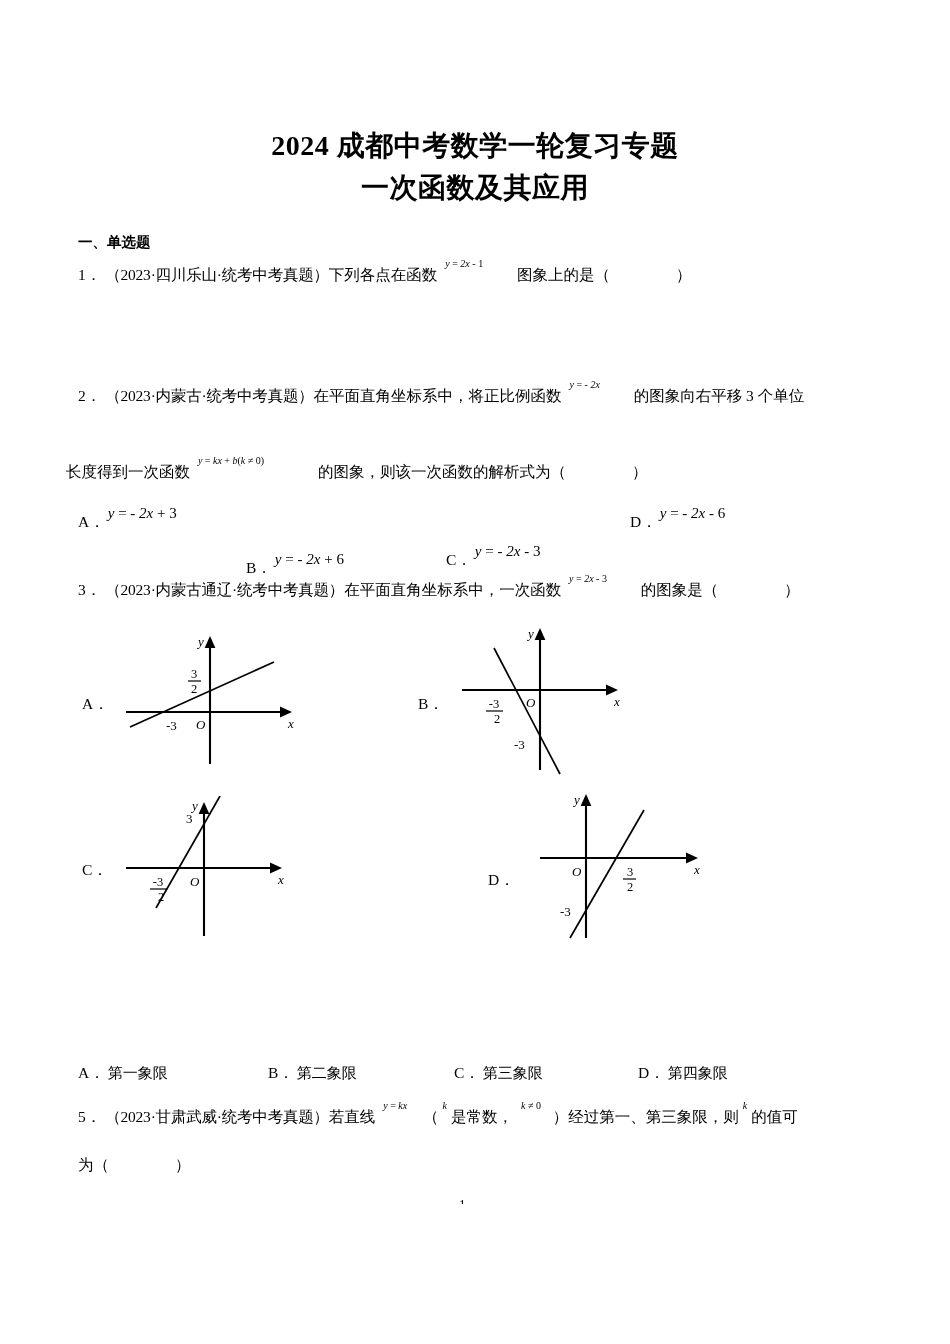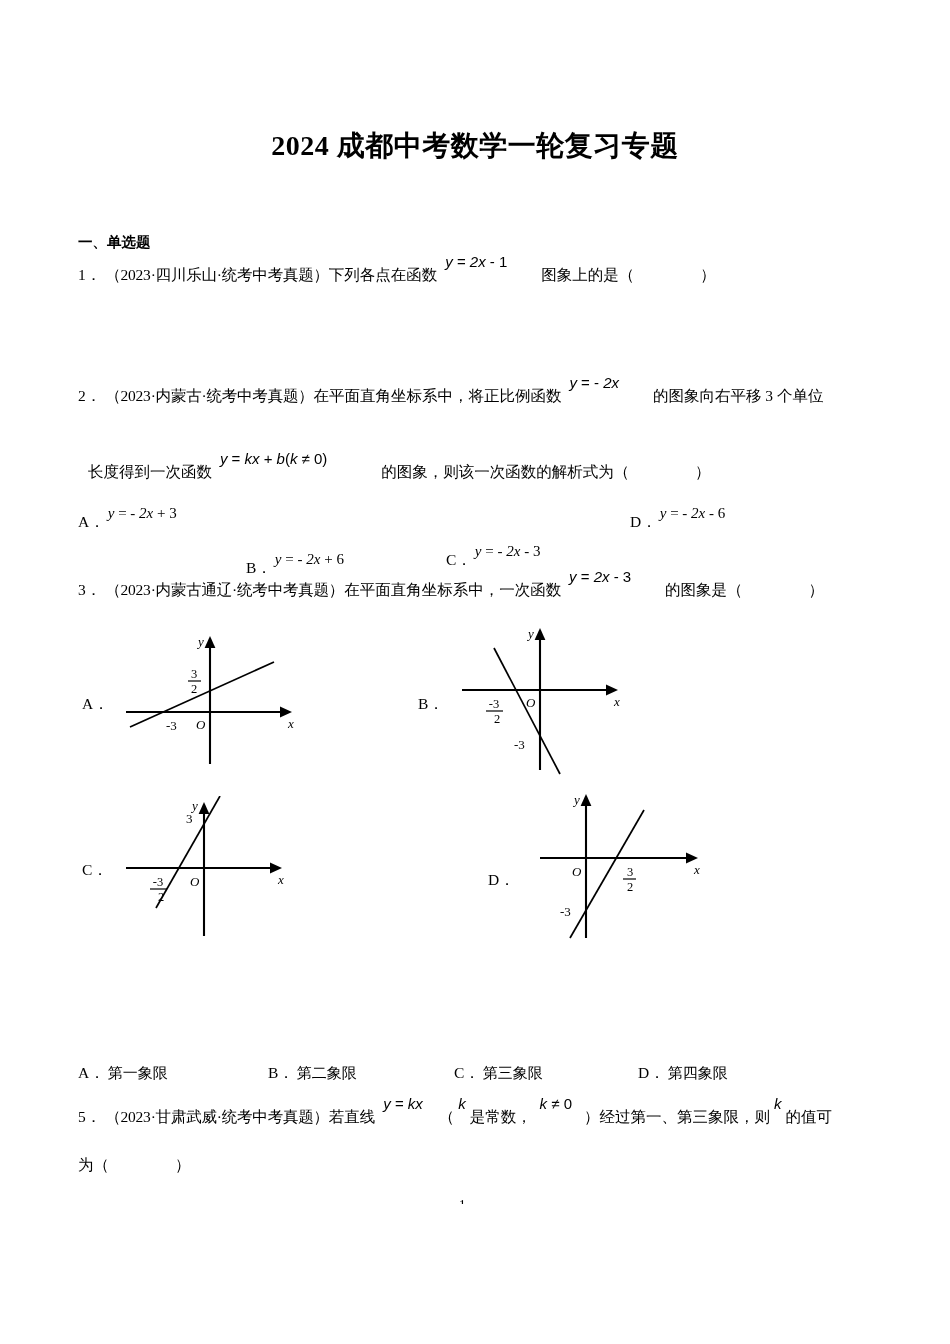--- a/index.html
+++ b/index.html
@@ -50,23 +50,23 @@
     white-space: nowrap;
   }
   .qnum { }
   .meta { letter-spacing: -0.2px; }
 
   
   .mathsup {
     display: inline-block;
     position: relative;
     top: -13px;
-    font-family: Liberation Sans, sans-serif;
+    font-family: Liberation Serif, serif;
     font-style: italic;
-    font-size: 15px;
+    font-size: 10px;
     padding: 0 4px;
   }
   .mathsup .op, .mathsup .num { font-style: normal; }
   .gap-s { display: inline-block; width: 26px; }
   .gap-m { display: inline-block; width: 46px; }
   .gap-paren { display: inline-block; width: 62px; }
 
   
   .optrow {
     position: absolute;
@@ -129,40 +129,41 @@
     font-family: "Liberation Serif", "DejaVu Serif", serif;
     font-size: 12.5px;
   }
 </style>
 </head>
 <body>
 
 <div id="page">
 
   <div class="doc-title" id="title-line1">2024 成都中考数学一轮复习专题</div>
+  <div class="doc-title" id="title-line2">一次函数及其应用</div>
 
   <div class="section-heading" style="top:233px;">一、单选题</div>
 
   <div class="qline" style="left:78px; top:263px;">
     <span class="qnum">1．</span>
     <span class="meta">（2023·四川乐山·统考中考真题）</span><span>下列各点在函数</span>
     <span class="mathsup">y <span class="op">=</span> 2<span style="font-style:italic">x</span> <span class="op">-</span> <span class="num">1</span></span>
     <span class="gap-s"></span><span>图象上的是（</span>
     <span class="gap-paren"></span><span>）</span>
   </div>
 
 
   <div class="qline" style="left:78px; top:384px;">
     <span class="qnum">2．</span>
     <span class="meta">（2023·内蒙古·统考中考真题）</span><span>在平面直角坐标系中，将正比例函数</span>
     <span class="mathsup">y <span class="op">=</span> <span class="op">-</span> 2<span style="font-style:italic">x</span></span>
     <span class="gap-s"></span><span>的图象向右平移 3 个单位</span>
   </div>
 
-  <div class="qline" style="left:88px; top:460px;">
+  <div class="qline" style="left:66px; top:460px;">
     <span>长度得到一次函数</span>
     <span class="mathsup">y <span class="op">=</span> kx <span class="op">+</span> b<span class="op">(</span>k <span class="op">≠</span> <span class="num">0</span><span class="op">)</span></span>
     <span class="gap-m"></span><span>的图象，则该一次函数的解析式为（</span>
     <span class="gap-paren"></span><span>）</span>
   </div>
 
   <div class="optrow" style="top:512px;">
     <div class="opt" style="left:0px;">
       <span class="lbl">A．</span><span class="val">y <span class="op">=</span> <span class="op">-</span> 2x <span class="op">+</span> <span class="num">3</span></span>
     </div>

